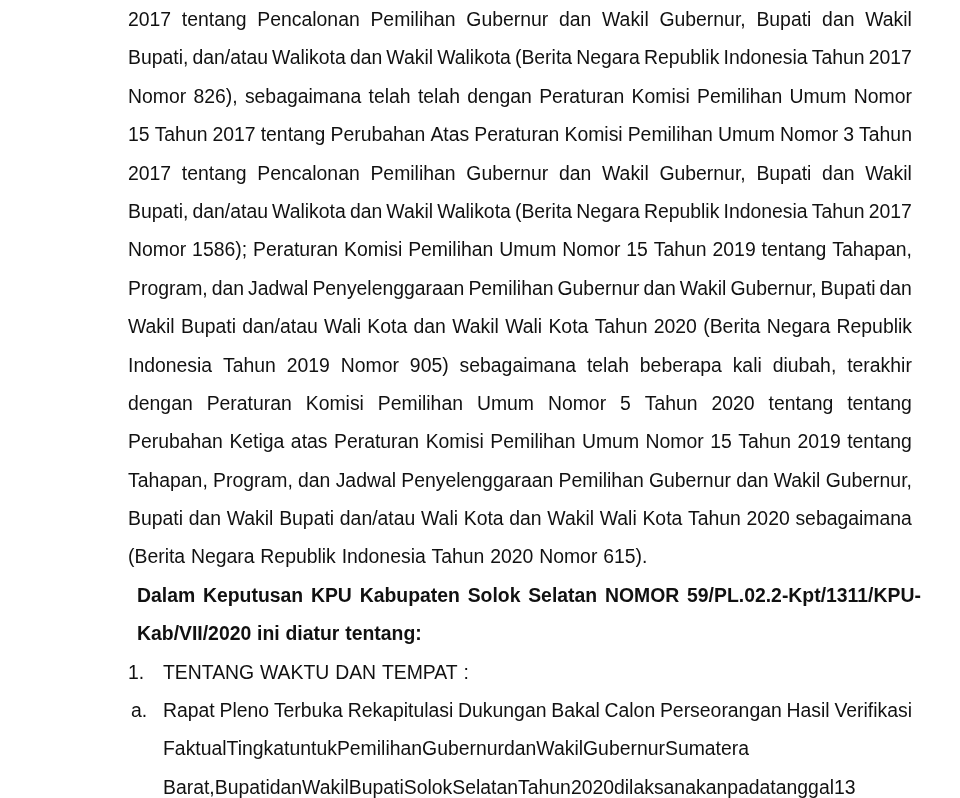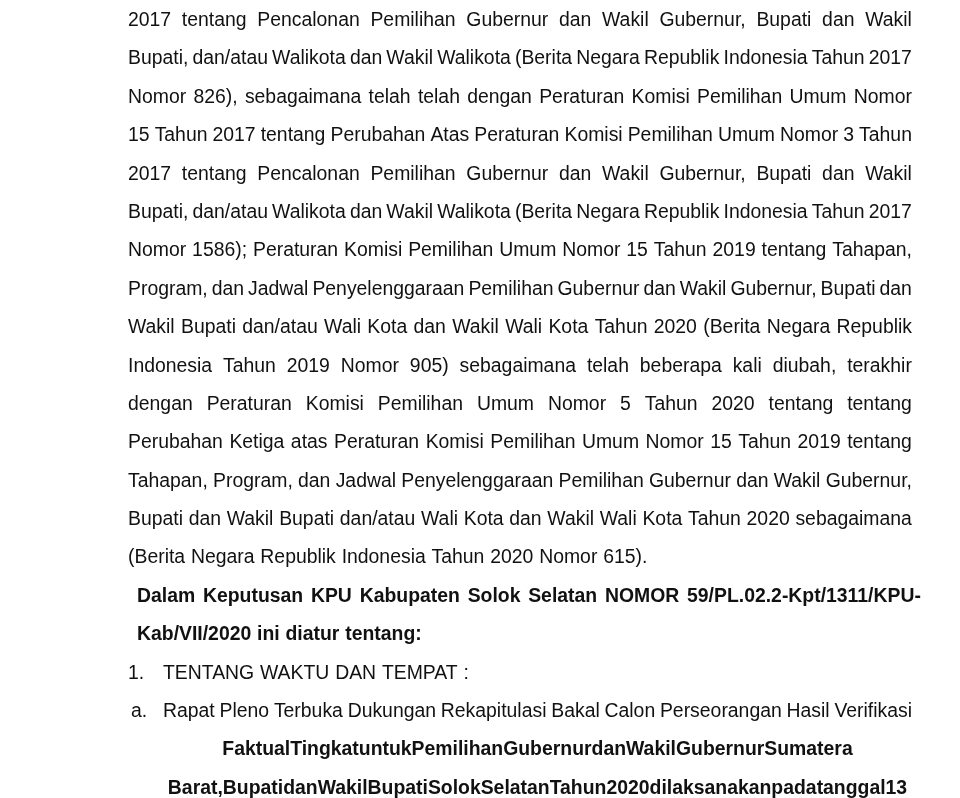--- a/index.html
+++ b/index.html
@@ -107,22 +107,21 @@
     display: flex;
     width: 784px;
     height: 38.4px;
     line-height: 38.4px;
     font-size: 19.4px;
     white-space: nowrap;
     box-sizing: border-box;
     padding-left: 35px;
   }
   .list-cont.justify {
-    justify-content: center;
-    font-weight: bold;
+    justify-content: flex-start;
   }
 </style>
 </head>
 <body>
 
 <div class="page">
   <div class="doc-body">
 
     <div>
       <div class="doc-line justify">
@@ -362,22 +361,22 @@
       </div>
     </div>
 
     <div>
       <div class="list-row">
         <span class="list-marker letter">a.</span>
         <span class="list-text justify">
             <span class="w">Rapat</span>
             <span class="w">Pleno</span>
             <span class="w">Terbuka</span>
+            <span class="w">Rekapitulasi</span>
             <span class="w">Dukungan</span>
-            <span class="w">Rekapitulasi</span>
             <span class="w">Bakal</span>
             <span class="w">Calon</span>
             <span class="w">Perseorangan</span>
             <span class="w">Hasil</span>
             <span class="w">Verifikasi</span>
           </span>
       </div>
       <div class="list-cont justify">
           <span class="w">Faktual</span>
           <span class="w">Tingkat</span>

